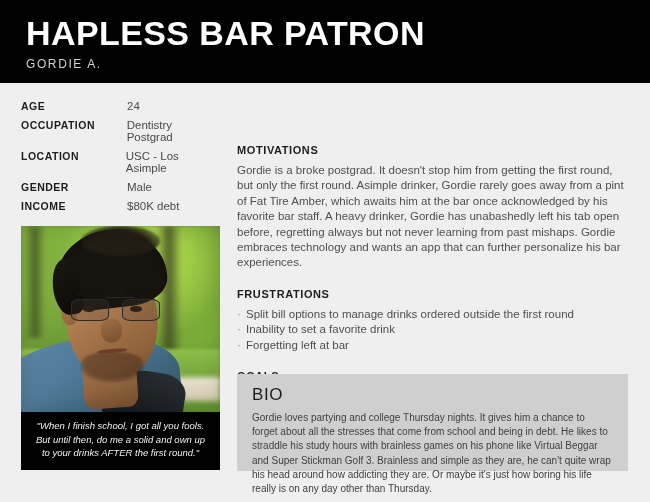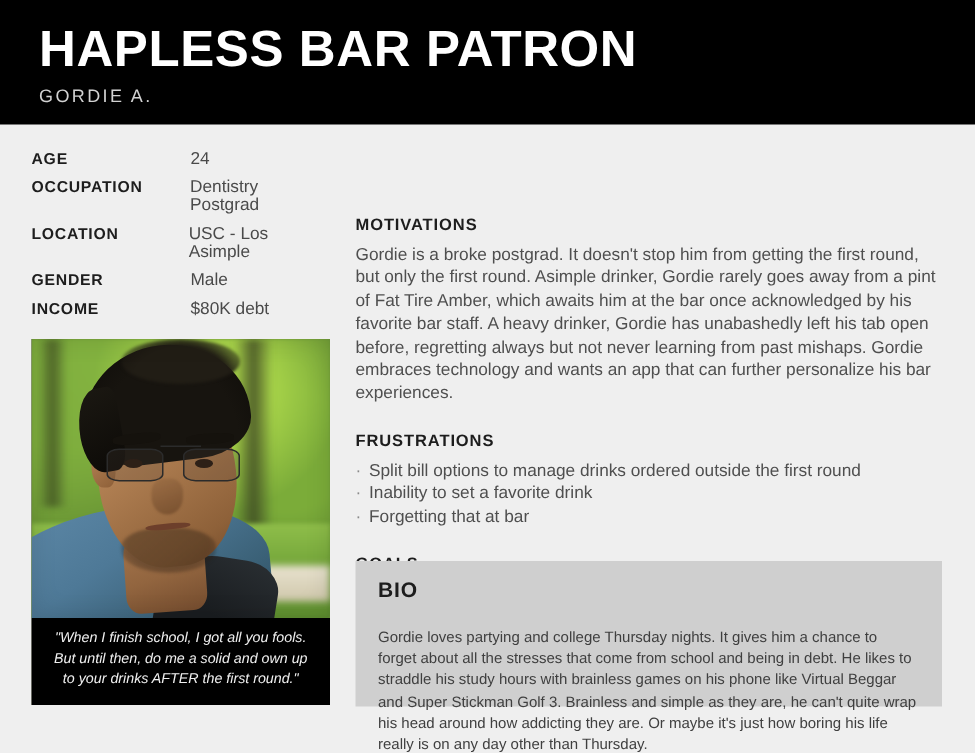--- a/index.html
+++ b/index.html
@@ -341,25 +341,25 @@
   .bio-box {
     position: absolute;
     left: 237px; top: 374px;
     width: 391px;
     height: 97px;
     background: #cfcfcf;
     box-sizing: border-box;
     padding: 11px 15px 0 15px;
   }
   .bio-heading {
-    font-size: 14px;
-    font-weight: bold;
+    font-size: 17px;
+    font-weight: normal;
     color: #1d1d1d;
     letter-spacing: 0.6px;
-    margin: 0 0 18px 0;
+    margin: 0 0 6px 0;
   }
   .bio-body {
     font-size: 10px;
     color: #3f3f3f;
     line-height: 14.2px;
     margin: 0;
   }
 </style>
 </head>
 <body>
@@ -434,21 +434,21 @@
       <p class="section-body">Gordie is a broke postgrad. It doesn't stop him from getting the first round, but only the first round. Asimple drinker, Gordie rarely goes away from a pint of Fat Tire Amber, which awaits him at the bar once acknowledged by his favorite bar staff. A heavy drinker, Gordie has unabashedly left his tab open before, regretting always but not never learning from past mishaps. Gordie embraces technology and wants an app that can further personalize his bar experiences.</p>
     </div>
 
     <div class="section-gap"></div>
 
     <div>
       <div class="section-heading">FRUSTRATIONS</div>
       <ul class="bullet-list">
         <li>Split bill options to manage drinks ordered outside the first round</li>
         <li>Inability to set a favorite drink</li>
-        <li>Forgetting that at bar</li>
+        <li>Forgetting left at bar</li>
       </ul>
     </div>
 
     <div class="section-gap"></div>
 
     <div>
       <div class="section-heading">GOALS</div>
       <ul class="bullet-list">
         <li>Convenient bill split options by line item</li>
         <li>Ability to set a favorite drink and have it ready for you on arrival</li>

